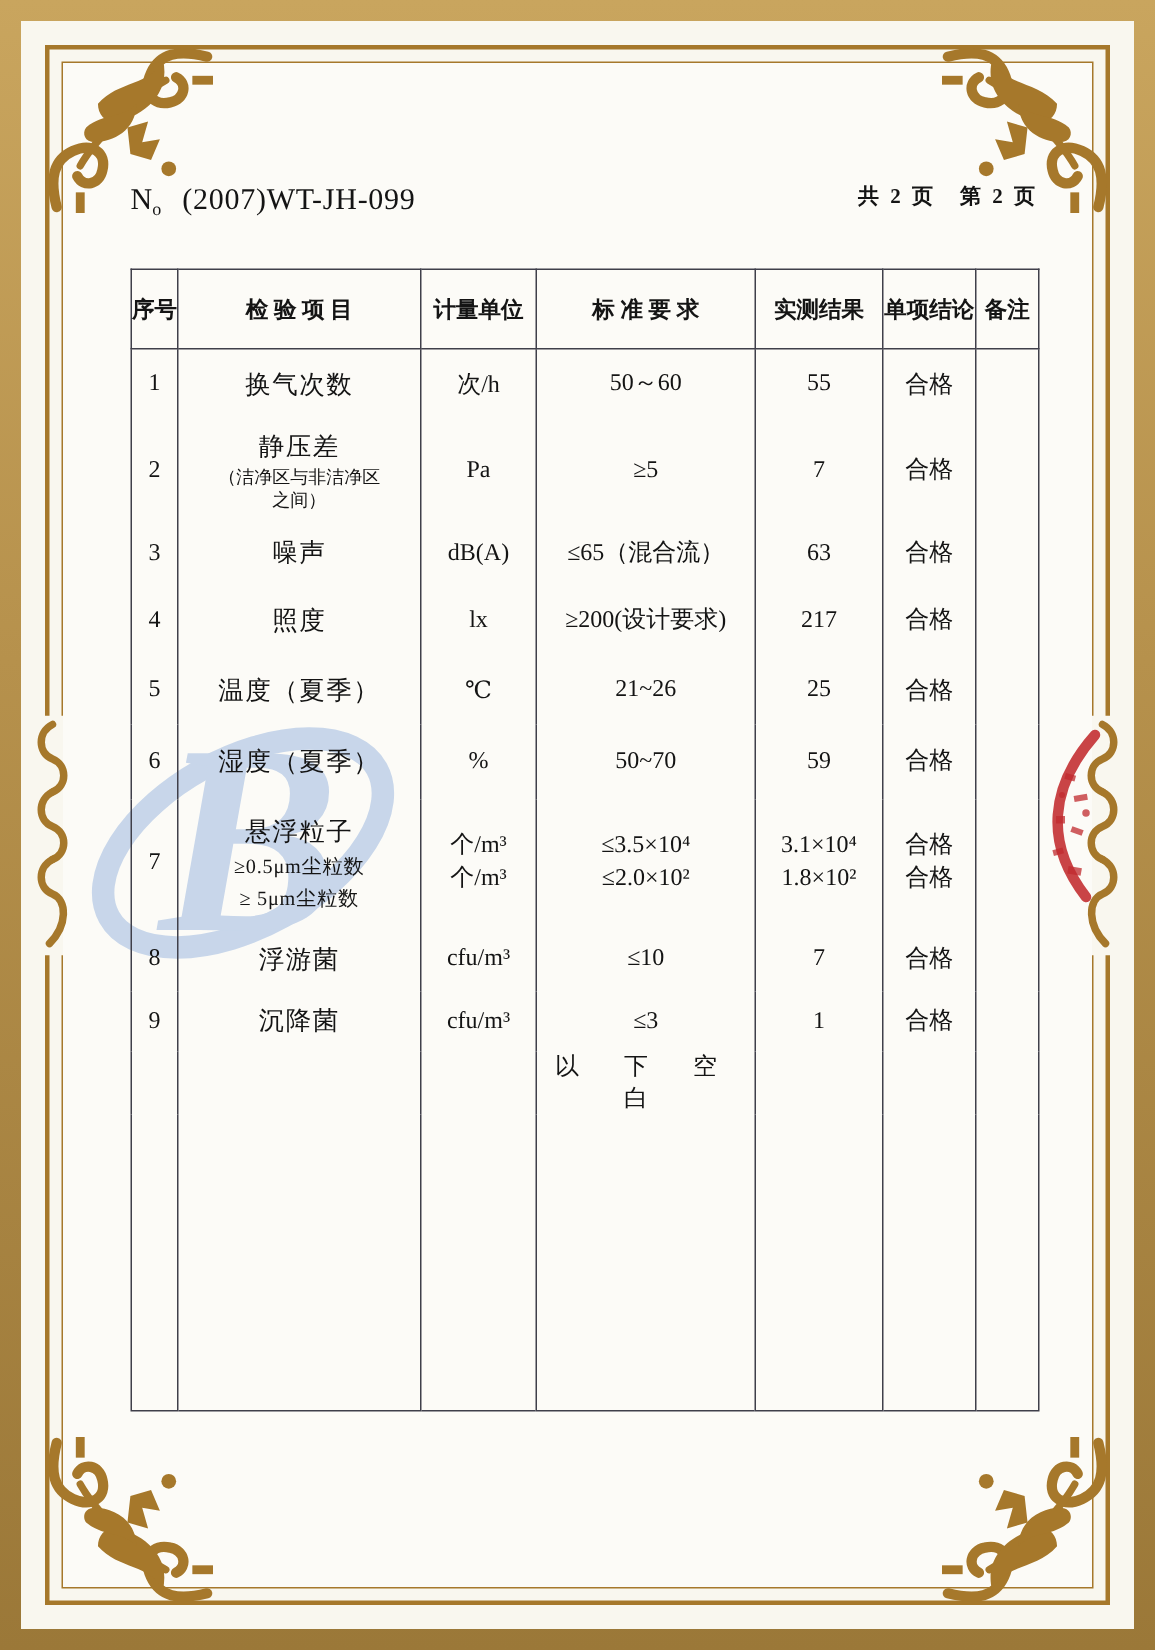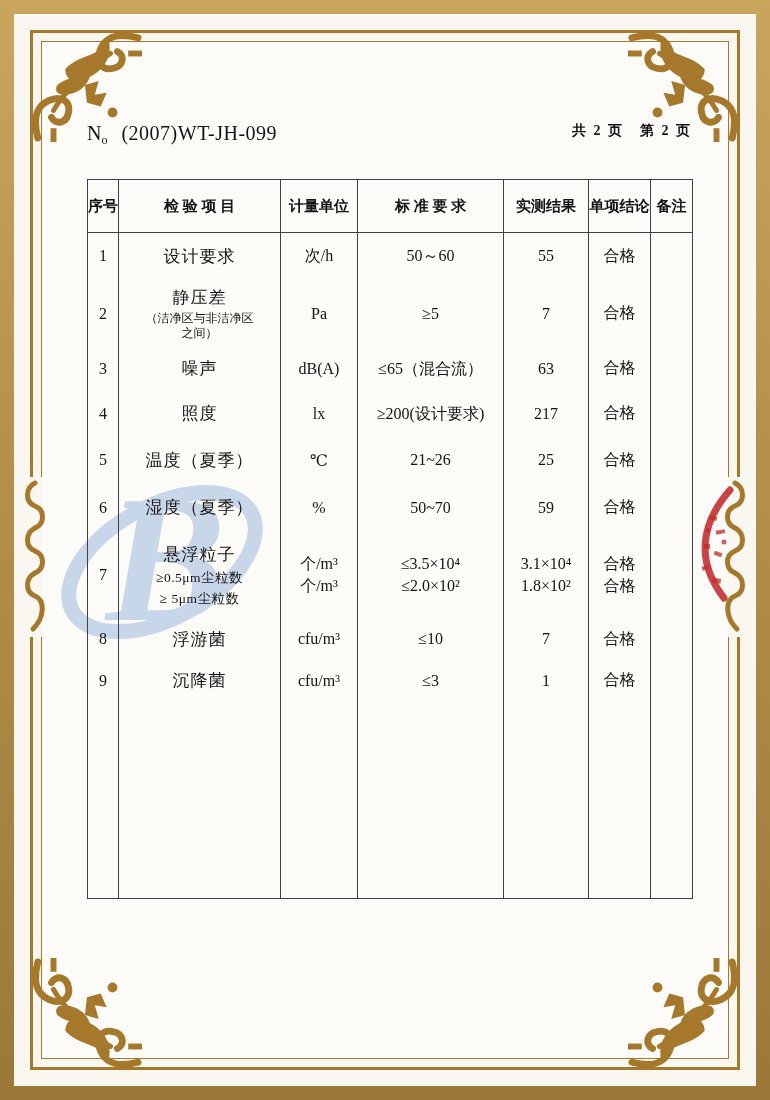--- a/index.html
+++ b/index.html
@@ -188,21 +188,21 @@
         <th>标 准 要 求</th>
         <th>实测结果</th>
         <th>单项结论</th>
         <th>备注</th>
       </tr>
     </thead>
     <tbody id="tbody">
         <tr style="height: 47px;">
           <td>1</td>
           <td>
-            <div class="item-name">设计要求</div>
+            <div class="item-name">换气次数</div>
           </td>
           <td>次/h</td>
           <td class="standard">50～60</td>
           <td>55</td>
           <td>合格</td>
           <td></td>
         </tr>
         <tr style="height: 68px;">
           <td>2</td>
           <td>
@@ -301,20 +301,29 @@
             <div class="item-name">沉降菌</div>
           </td>
           <td>cfu/m³</td>
           <td class="standard">≤3</td>
           <td>1</td>
           <td>合格</td>
           <td></td>
         </tr>
       </tbody>
     <tbody>
+      <tr class="row-blank">
+        <td></td>
+        <td></td>
+        <td></td>
+        <td class="blank-note">以 下 空 白</td>
+        <td></td>
+        <td></td>
+        <td></td>
+      </tr>
       <tr class="row-filler">
         <td></td>
         <td></td>
         <td></td>
         <td></td>
         <td></td>
         <td></td>
         <td></td>
       </tr>
     </tbody>

